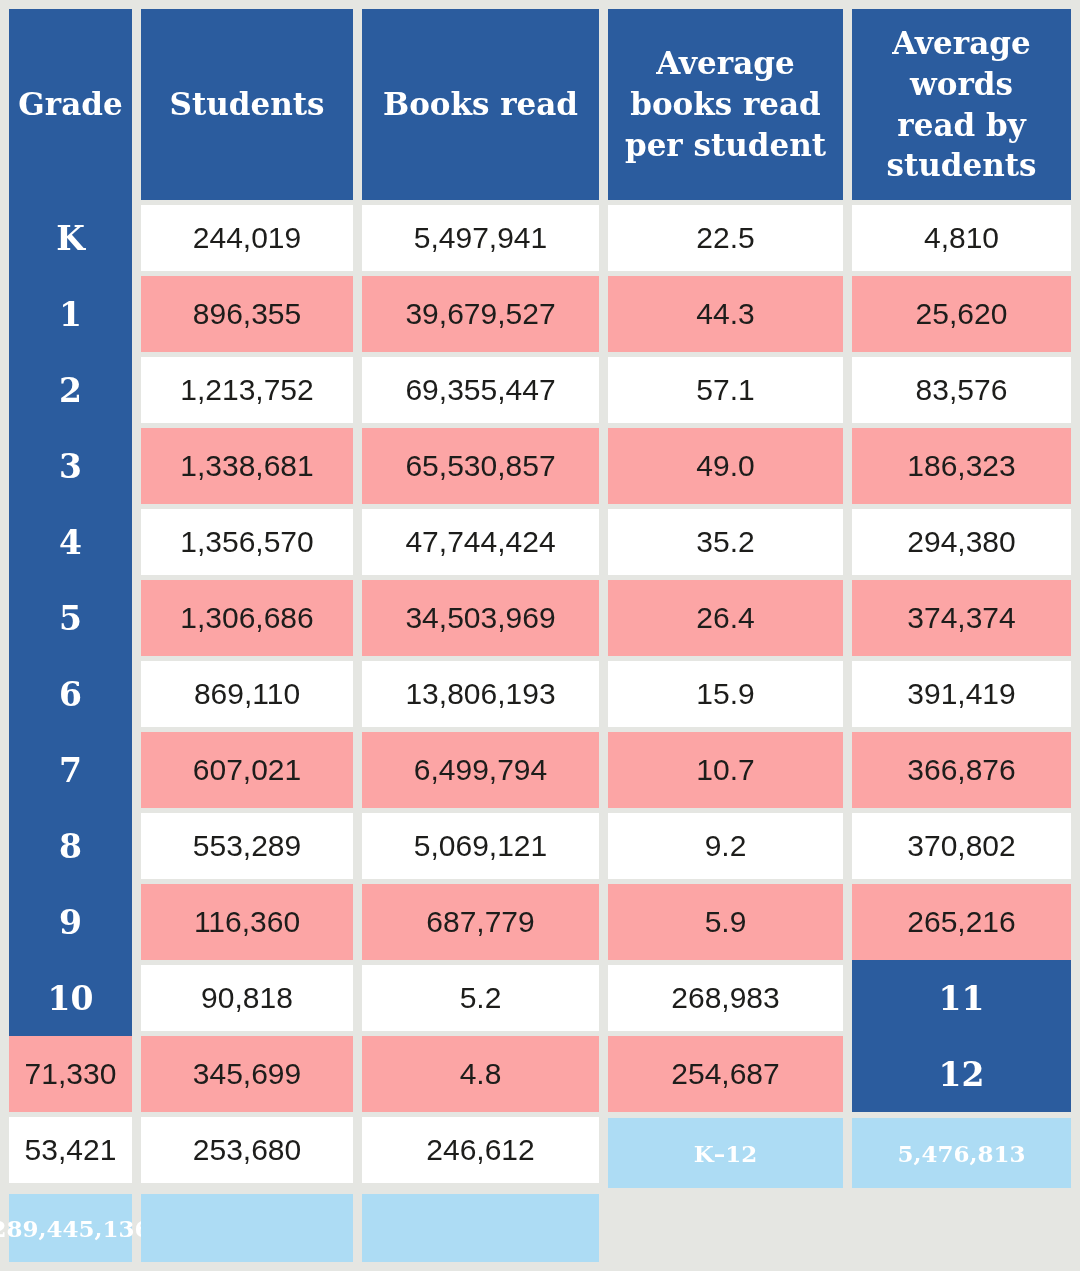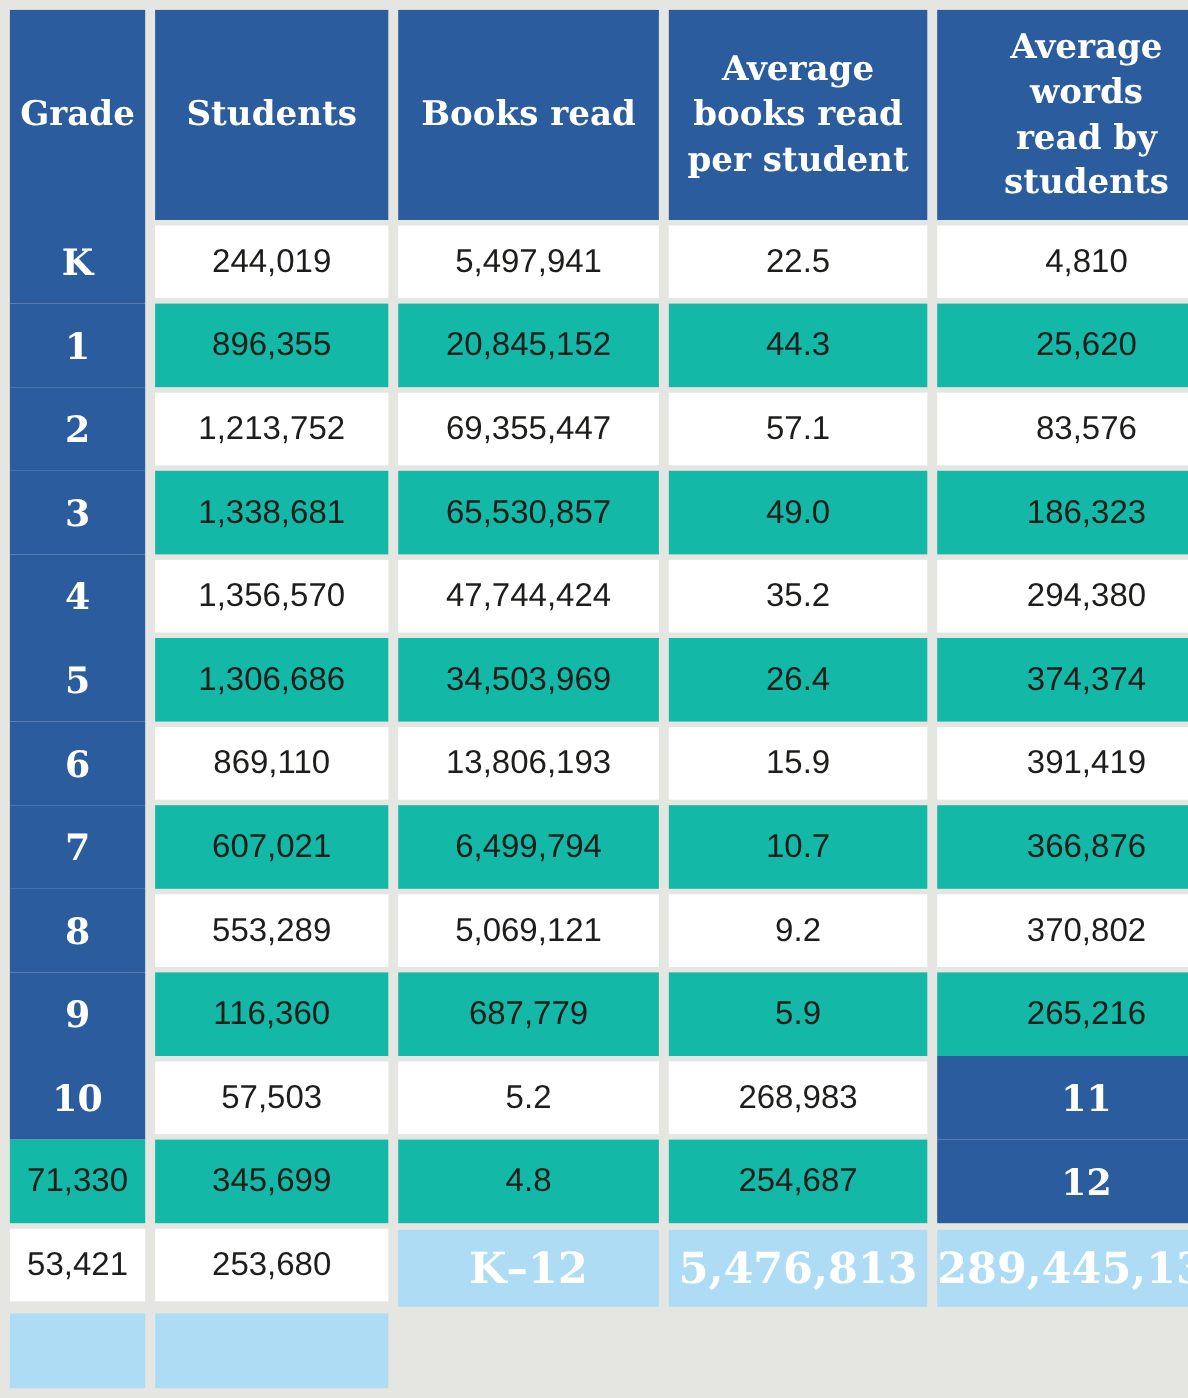--- a/index.html
+++ b/index.html
@@ -49,28 +49,28 @@
   .cell {
     font-family: "Liberation Sans", "DejaVu Sans", sans-serif;
     font-size: 30px;
     color: #1d1d1b;
     display: flex;
     align-items: center;
     justify-content: center;
   }
 
   .cell.w { background: #ffffff; margin: 5px 0; }
-  .cell.g { background: #14b8a6; margin: 0; }
+  .cell.g { background: #fca5a5; margin: 0; }
 
   .total {
     background: #addcf4;
     color: #ffffff;
     font-family: "DejaVu Serif", "Liberation Serif", serif;
     font-weight: bold;
-    font-size: 39px;
+    font-size: 23px;
     display: flex;
     align-items: center;
     justify-content: center;
     margin-top: 6px;
   }
 </style>
 </head>
 <body>
 
 <div class="page">
@@ -88,21 +88,21 @@
 students</div>
 
     <div class="grade-col">K</div>
     <div class="cell w">244,019</div>
     <div class="cell w">5,497,941</div>
     <div class="cell w">22.5</div>
     <div class="cell w">4,810</div>
 
     <div class="grade-col">1</div>
     <div class="cell g">896,355</div>
-    <div class="cell g">20,845,152</div>
+    <div class="cell g">39,679,527</div>
     <div class="cell g">44.3</div>
     <div class="cell g">25,620</div>
 
     <div class="grade-col">2</div>
     <div class="cell w">1,213,752</div>
     <div class="cell w">69,355,447</div>
     <div class="cell w">57.1</div>
     <div class="cell w">83,576</div>
 
     <div class="grade-col">3</div>
@@ -141,33 +141,34 @@
     <div class="cell w">9.2</div>
     <div class="cell w">370,802</div>
 
     <div class="grade-col">9</div>
     <div class="cell g">116,360</div>
     <div class="cell g">687,779</div>
     <div class="cell g">5.9</div>
     <div class="cell g">265,216</div>
 
     <div class="grade-col">10</div>
-    <div class="cell w">57,503</div>
+    <div class="cell w">90,818</div>
     <div class="cell w">5.2</div>
     <div class="cell w">268,983</div>
 
     <div class="grade-col">11</div>
     <div class="cell g">71,330</div>
     <div class="cell g">345,699</div>
     <div class="cell g">4.8</div>
     <div class="cell g">254,687</div>
 
     <div class="grade-col">12</div>
     <div class="cell w">53,421</div>
     <div class="cell w">253,680</div>
+    <div class="cell w">246,612</div>
 
     <div class="total">K–12</div>
     <div class="total">5,476,813</div>
     <div class="total">289,445,136</div>
     <div class="total"></div>
     <div class="total"></div>
 
   </div>
 </div>
 

